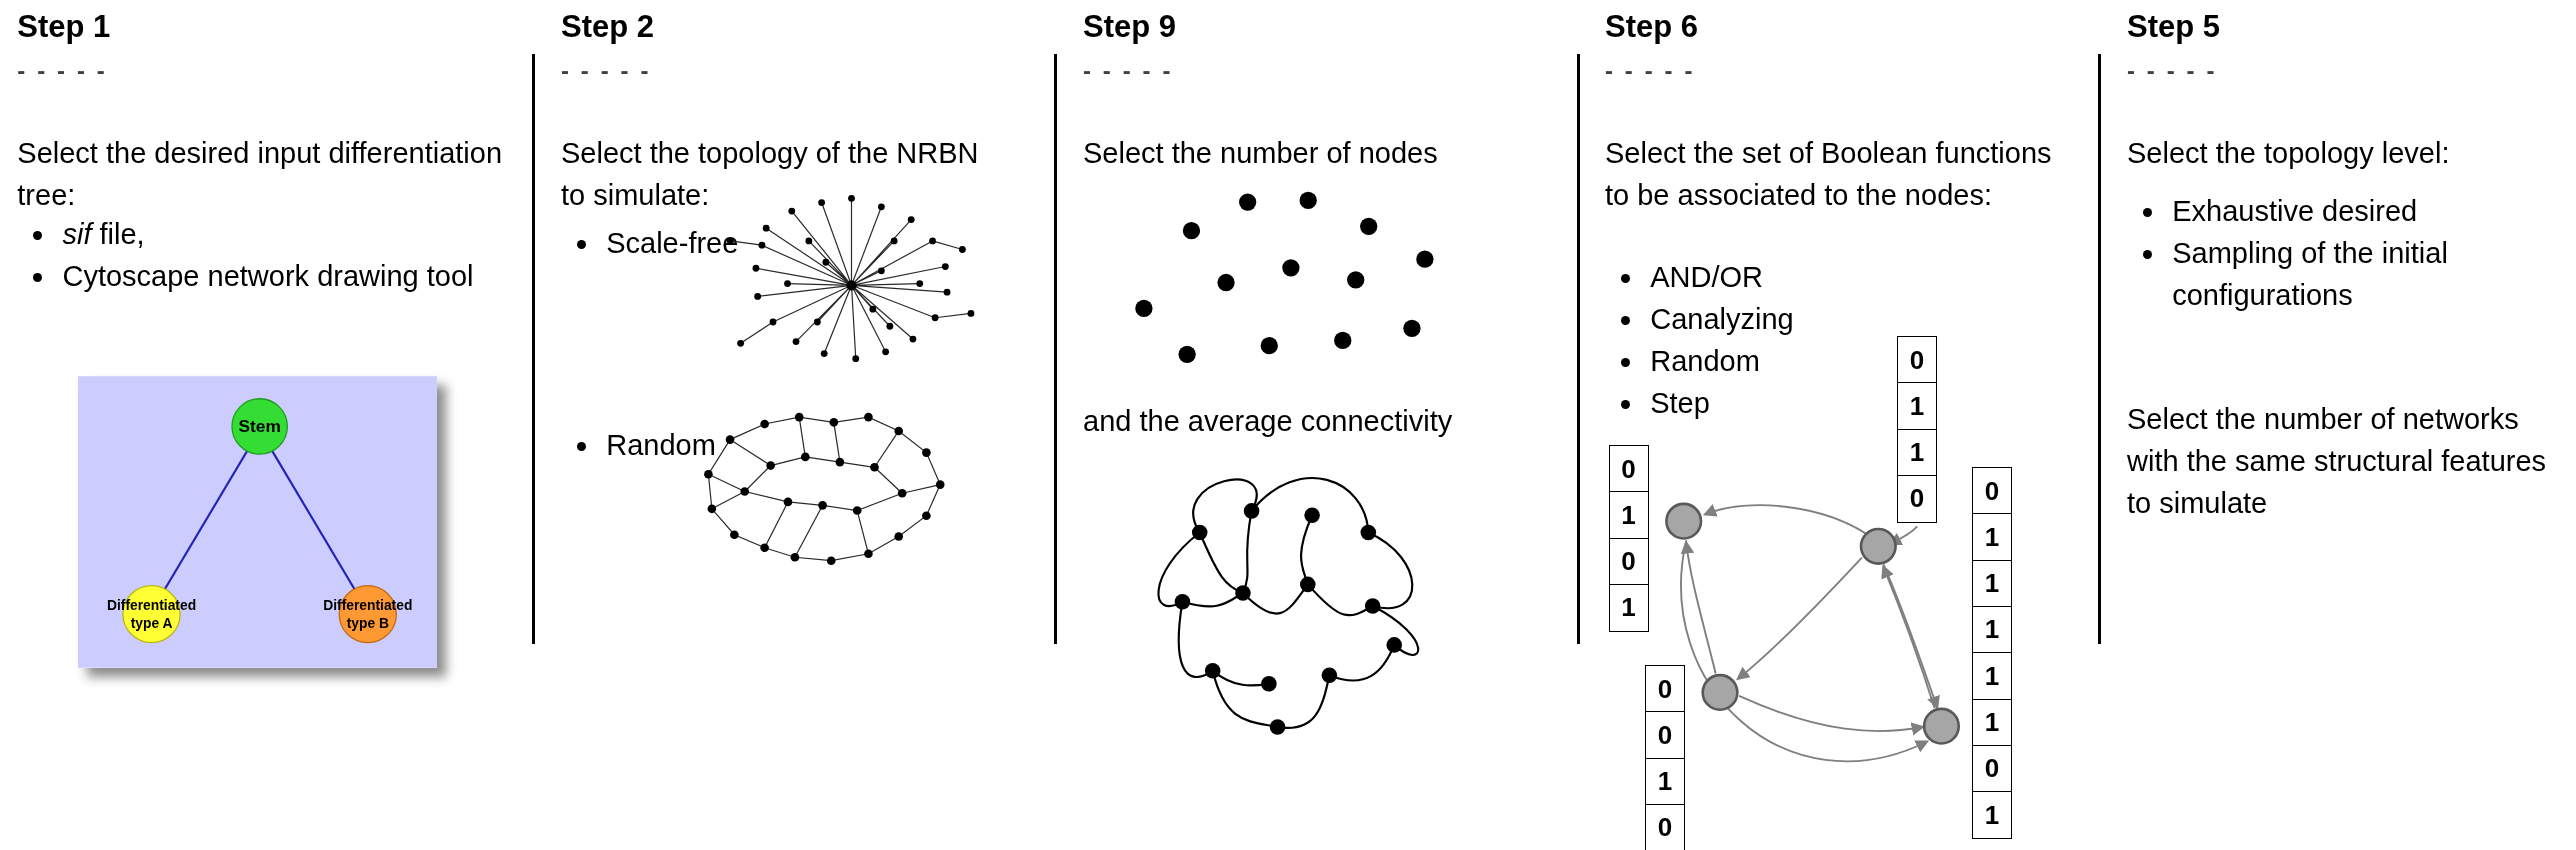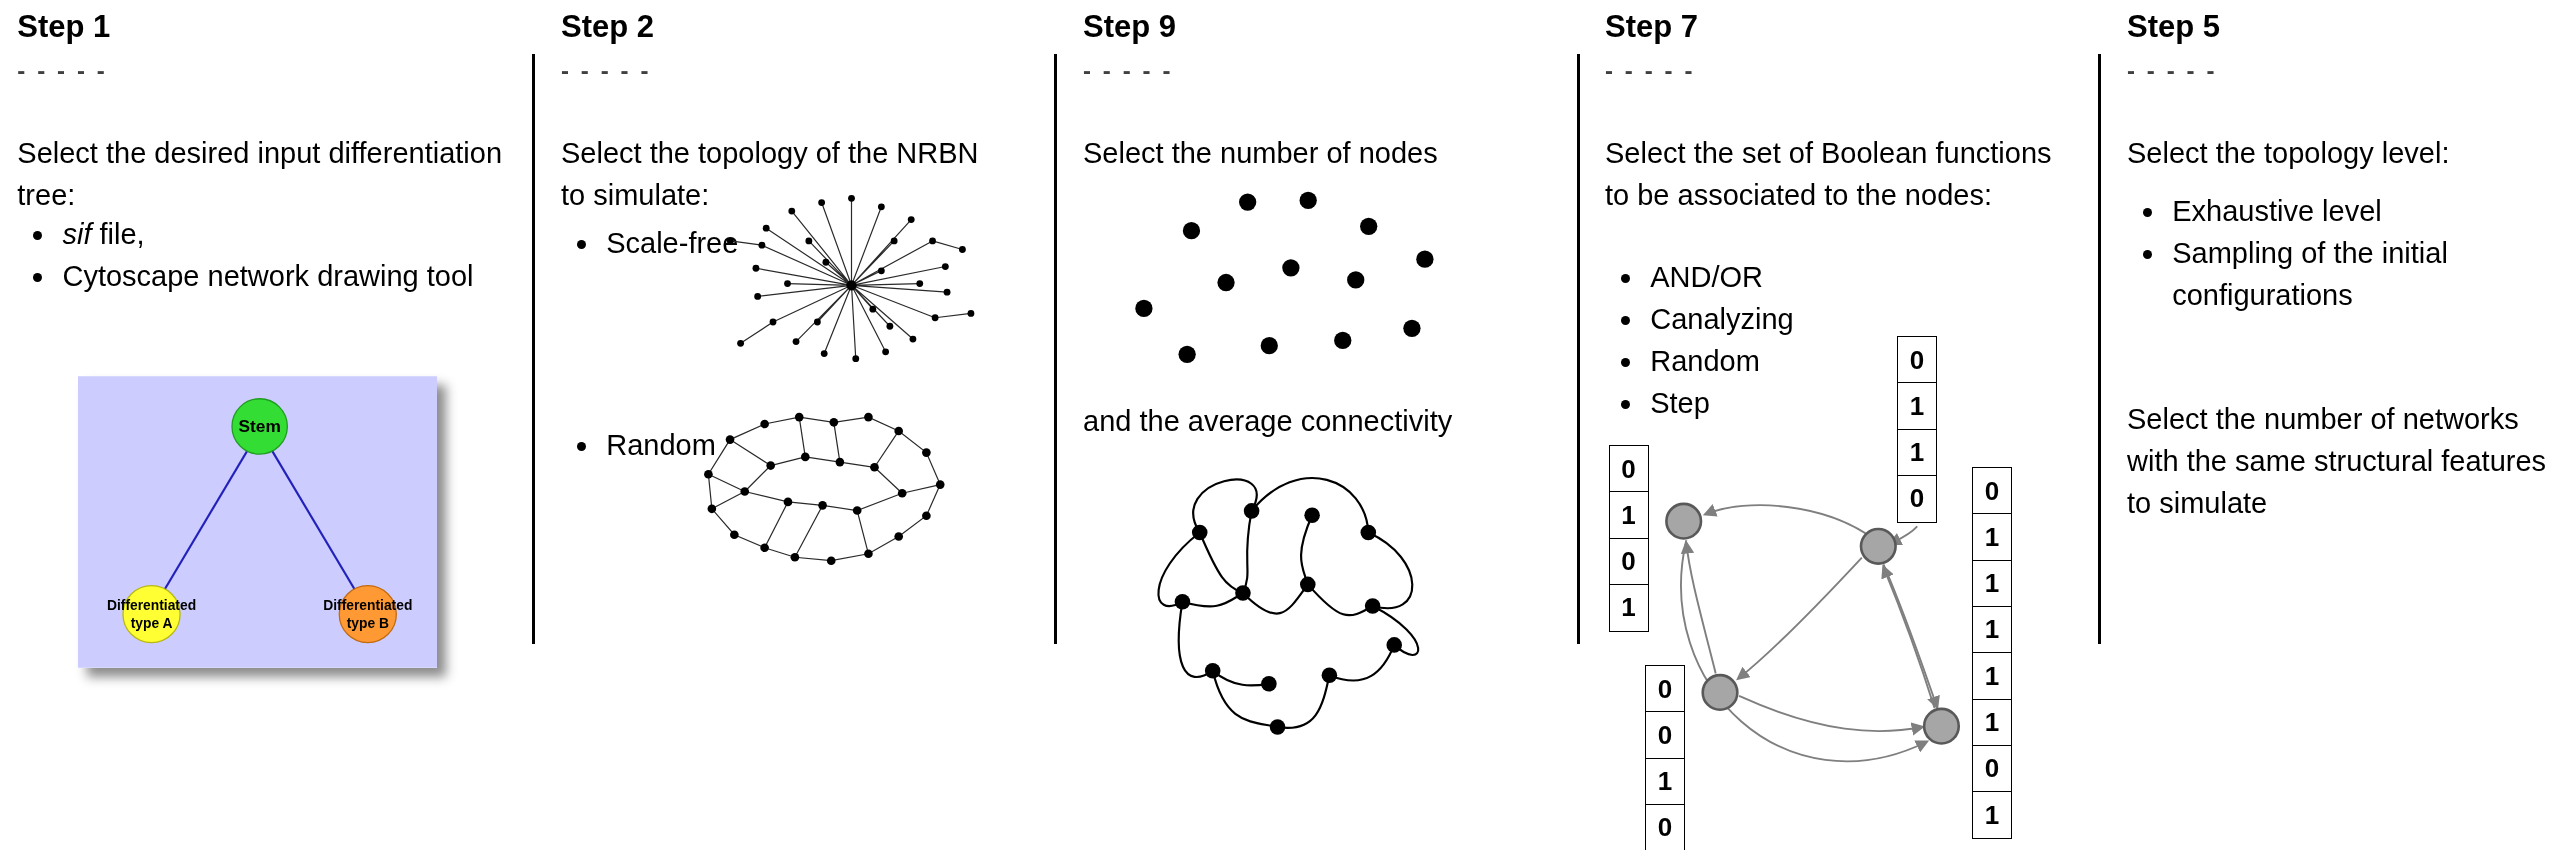--- a/index.html
+++ b/index.html
@@ -206,21 +206,21 @@
         <circle class="dot" cx="85" cy="230" r="9"></circle>
           <circle class="dot" cx="150" cy="245" r="9"></circle>
         <circle class="dot" cx="220" cy="235" r="9"></circle>
           <circle class="dot" cx="295" cy="200" r="9"></circle>
         <circle class="dot" cx="160" cy="295" r="9"></circle>
       </g>
     </svg>
   </section>
 
   <section class="col" style="left:1605px;width:480px">
-    <h2 class="title abs" style="top:10.4px">Step 7</h2>
+    <h2 class="title abs" style="top:10.4px">Step 6</h2>
     <div class="dashes abs" style="top:57px">- - - - -</div>
     <p class="para abs" style="top:132px;width:450px"><span>Select the </span><strong>set of Boolean functions</strong><span> to be associated to the nodes:</span></p>
     <ul class="bullets abs" style="top:256px;width:363px">
       <li><span>AND/OR</span></li>
       <li><span>Canalyzing</span></li>
       <li><span>Random</span></li>
       <li><span>Step</span></li>
     </ul>
 
     <div class="abs" style="left:0;top:322px;width:480px;height:529px">
@@ -280,20 +280,20 @@
         <div class="tt-cell">1</div>
       </div>
     </div>
   </section>
 
   <section class="col" style="left:2127px;width:446px">
     <h2 class="title abs" style="top:10.4px">Step 5</h2>
     <div class="dashes abs" style="top:57px">- - - - -</div>
     <p class="para abs" style="top:132px;width:446px"><span>Select the </span><strong>topology level</strong><span>:</span></p>
     <ul class="bullets abs" style="top:190px;width:407px">
-      <li><span>Exhaustive level</span></li>
+      <li><span>Exhaustive desired</span></li>
       <li><span>Sampling of the initial configurations</span></li>
     </ul>
     <p class="para abs" style="top:398px;width:441px"><span>Select the </span><strong>number of networks</strong><span> with the same structural features to simulate</span></p>
   </section>
 
 </div>
 
 
 </body></html>

